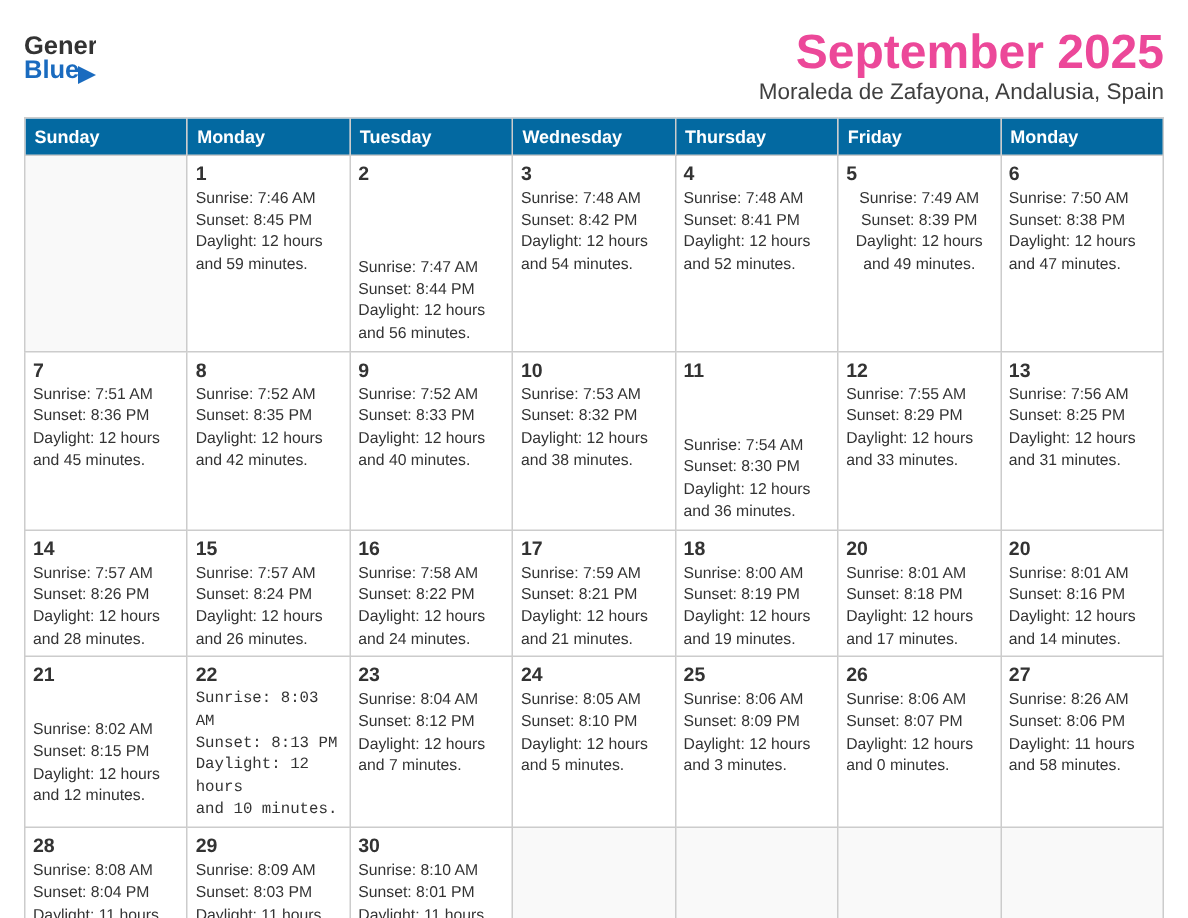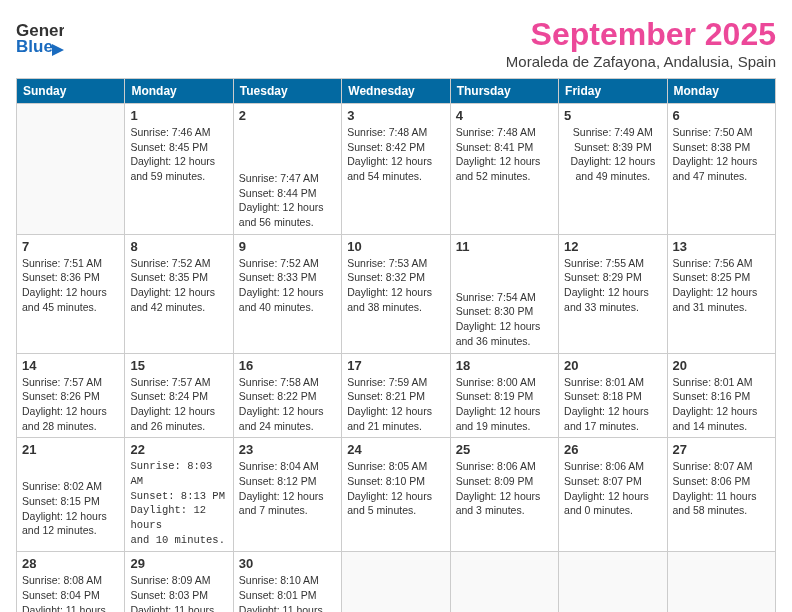--- a/index.html
+++ b/index.html
@@ -288,21 +288,21 @@
         </td>
         <td>
           <div class="day-number">26</div>
           <div class="day-info" style="white-space: pre-line;">Sunrise: 8:06 AM
 Sunset: 8:07 PM
 Daylight: 12 hours
 and 0 minutes.</div>
         </td>
         <td>
           <div class="day-number">27</div>
-          <div class="day-info" style="white-space: pre-line;">Sunrise: 8:07 AM
+          <div class="day-info" style="white-space: pre-line;">Sunrise: 8:26 AM
 Sunset: 8:06 PM
 Daylight: 11 hours
 and 58 minutes.</div>
         </td>
       </tr>
       <tr>
         <td>
           <div class="day-number">28</div>
           <div class="day-info" style="white-space: pre-line;">Sunrise: 8:08 AM
 Sunset: 8:04 PM

